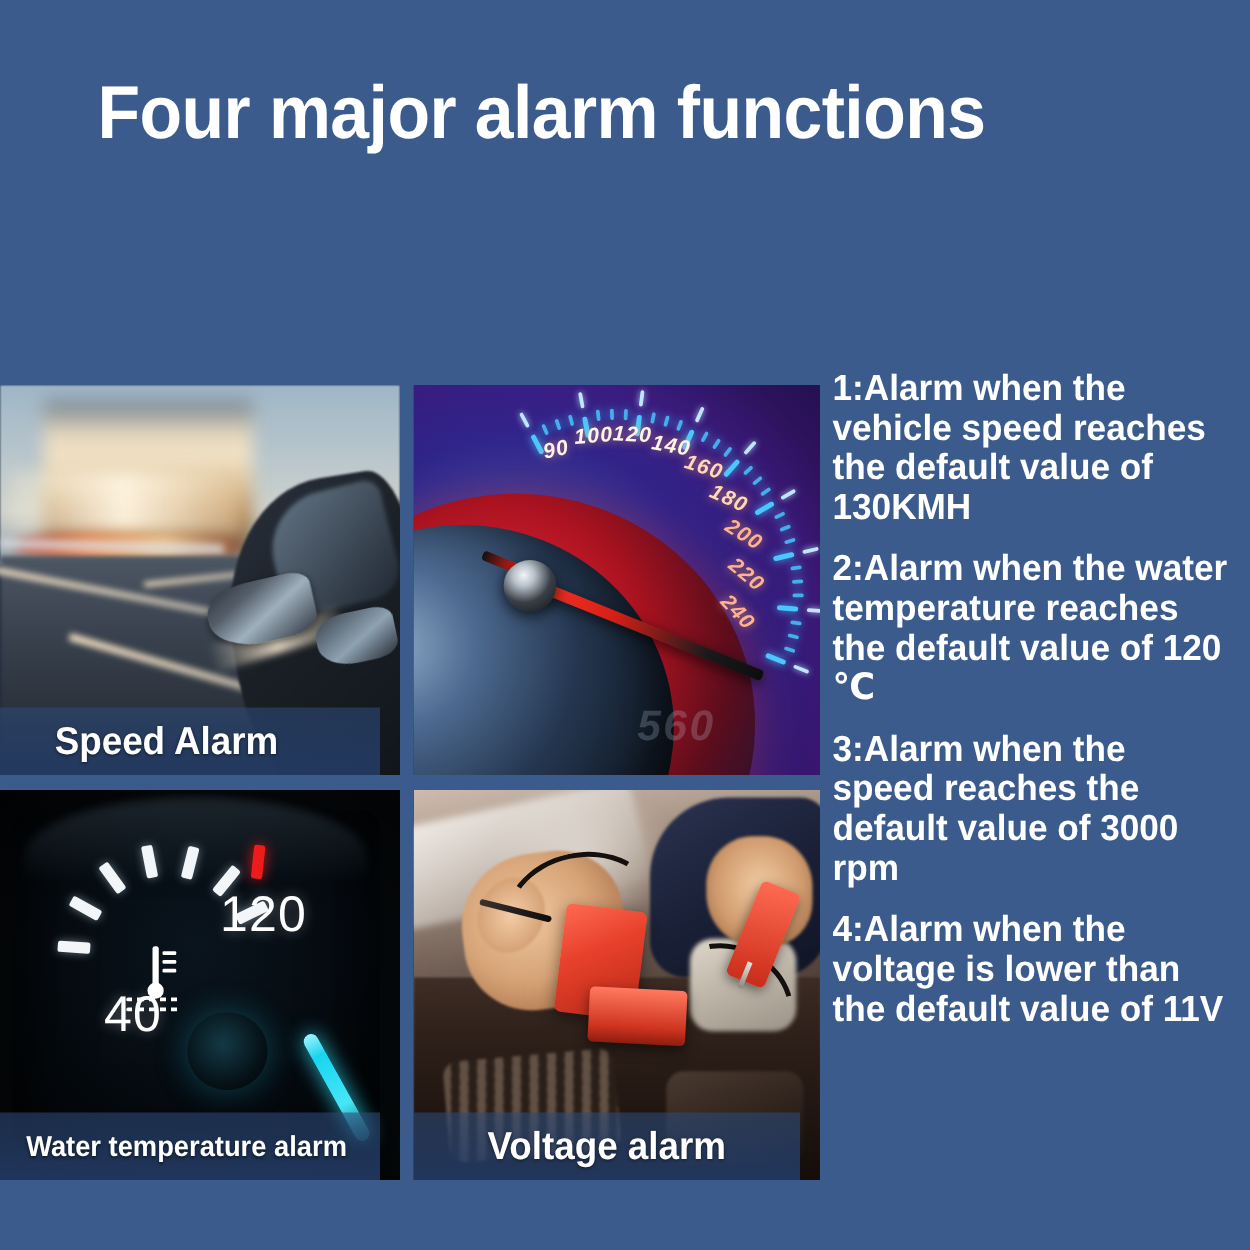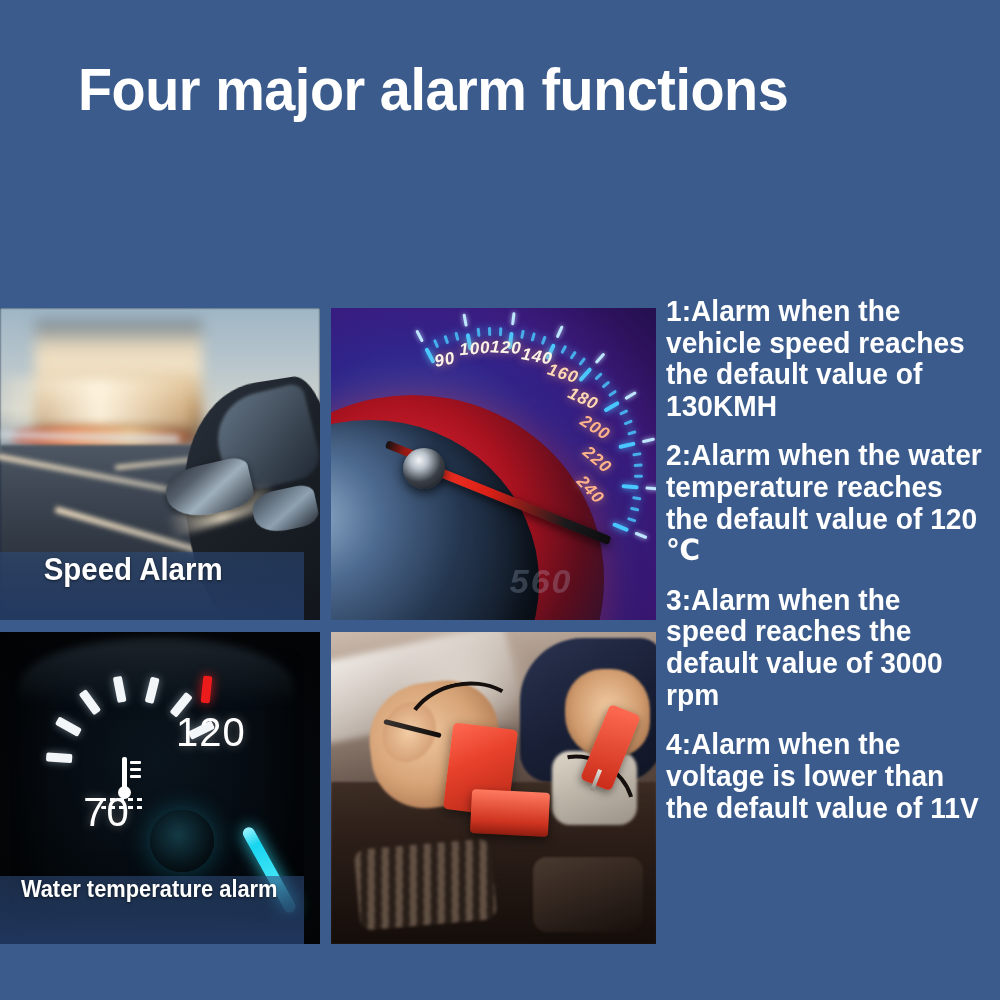--- a/index.html
+++ b/index.html
@@ -19,23 +19,23 @@
   }
   
   #tile-grid{position:absolute;left:0;top:308px;width:658px;height:636px;}
   .tile{position:absolute;overflow:hidden;background:#16243c;}
   .tile-speed{left:0;top:0;width:320px;height:312px;}
   .tile-rpm{left:331px;top:0;width:325px;height:312px;}
   .tile-water{left:0;top:324px;width:320px;height:312px;}
   .tile-voltage{left:331px;top:324px;width:325px;height:312px;}
   .art{position:absolute;inset:0;}
   .caption-band{
-    position:absolute;left:0;right:16px;bottom:0;height:68px;
+    position:absolute;left:0;right:16px;bottom:0;height:54px;
     background:linear-gradient(180deg,rgba(45,74,120,.58),rgba(35,60,103,.88));
-    display:flex;align-items:flex-start;
+    display:flex;align-items:center;
   }
   .caption{
     color:#FFFFFF;font-weight:bold;text-shadow:0 1px 3px rgba(0,0,0,.55);
     transform:scaleX(0.95);transform-origin:left center;white-space:nowrap;
   }
   .cap-lg{font-size:31px;padding-left:46px;}
   .cap-sm{font-size:23px;padding-left:26px;}
   .cap-sm2{font-size:23px;padding-left:22px;}
   .cap-lg2{font-size:31px;padding-left:62px;}
 
@@ -420,21 +420,21 @@
           <span class="bulb"></span>
         <span class="bar" style="top:8%"></span>
         <span class="bar" style="top:20%"></span>
         <span class="bar" style="top:32%"></span>
         <span class="wv" style="top:74%"></span>
         <span class="wv" style="top:88%"></span>
       </div>
       <div class="wt-hub"></div>
       <div class="wt-needle"></div>
       <div class="wt-120">120</div>
-      <div class="wt-60">70</div>
+      <div class="wt-60">40</div>
     </div>
     <div class="caption-band">
       <span class="caption cap-sm2">Water temperature alarm</span>
     </div>
   </div>
 
   <div class="tile tile-voltage">
     <div class="art">
       <div class="v-bg"></div>
       <div class="v-blur"></div>
@@ -448,20 +448,23 @@
       <div class="v-thumb"></div>
       <div class="v-hand2"></div>
       <div class="v-wire v-w1"></div>
       <div class="v-wire v-w2"></div>
       <div class="v-probe2"></div>
       <div class="v-conn"></div>
       <div class="v-conn2"></div>
       <div class="v-probe"></div>
       <div class="v-tip"></div>
     </div>
+    <div class="caption-band">
+      <span class="caption cap-lg2">Voltage alarm</span>
+    </div>
   </div>
 
 </div>
 
 <div id="alarm-list">
   <div class="alarm-item">1:Alarm when the vehicle speed reaches the default value of 130KMH</div>
   <div class="alarm-item">2:Alarm when the water temperature reaches the default value of 120 ℃</div>
   <div class="alarm-item">3:Alarm when the speed reaches the default value of 3000 rpm</div>
   <div class="alarm-item">4:Alarm when the voltage is lower than the default value of 11V</div>
 </div>

